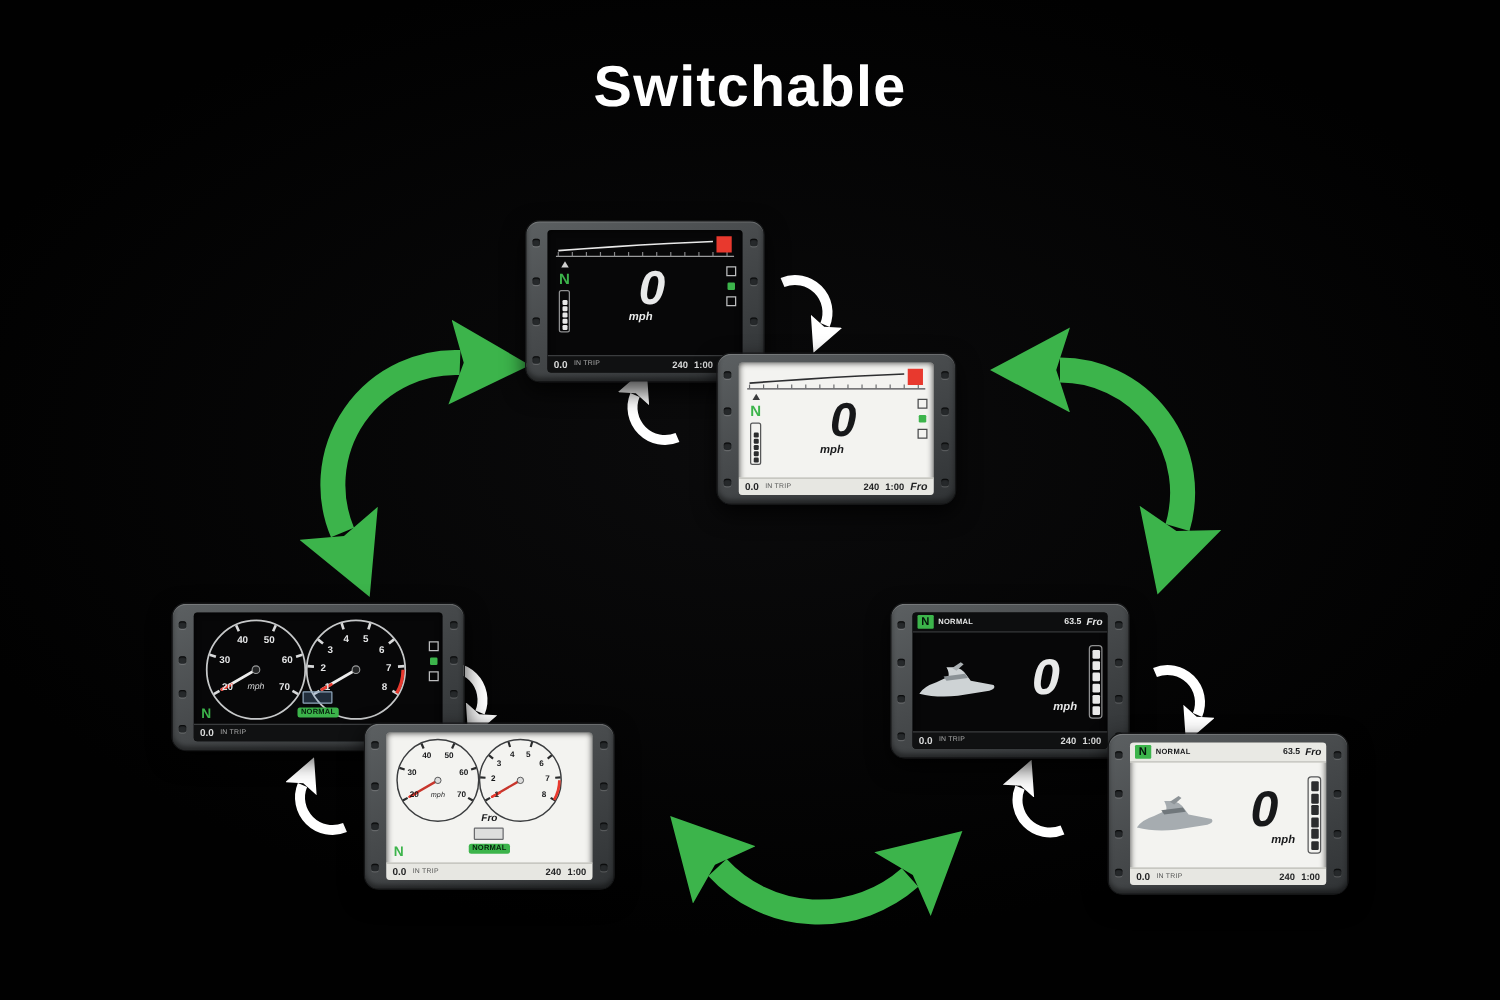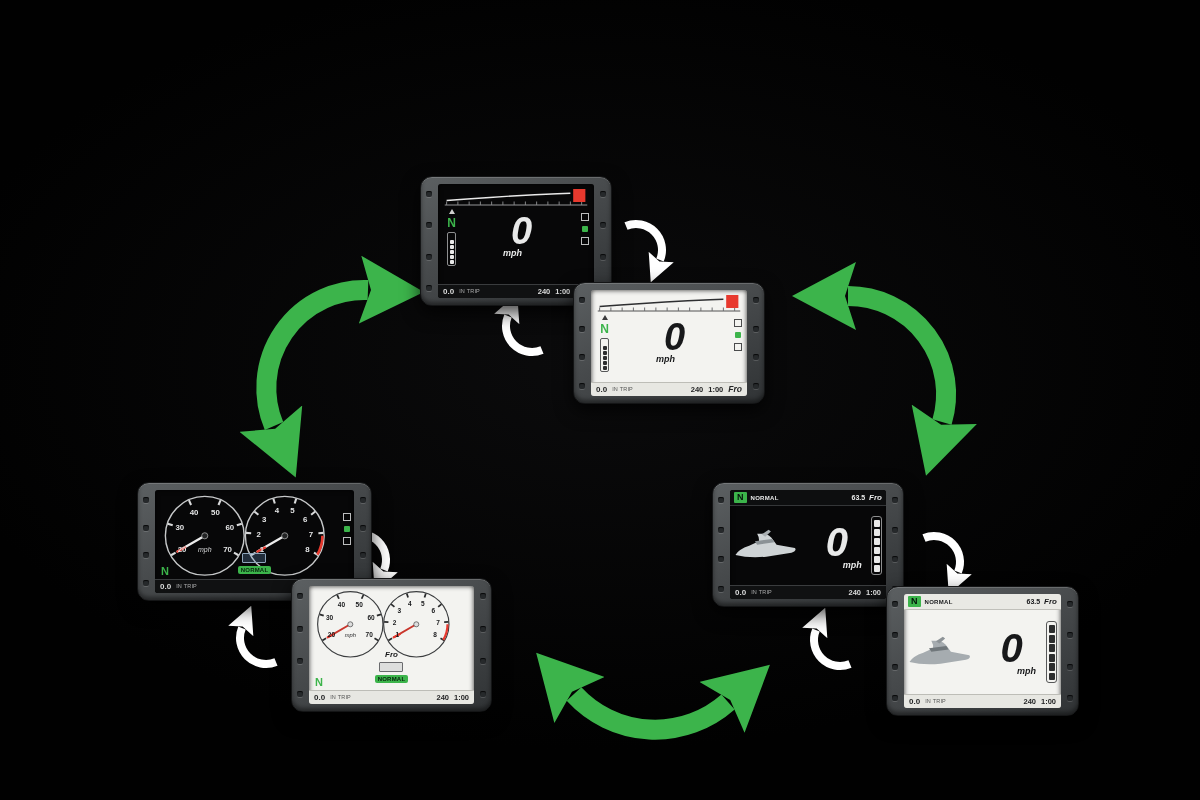--- a/index.html
+++ b/index.html
@@ -127,20 +127,21 @@
     <defs>
       <marker id="ah-g" markerWidth="3.2" markerHeight="3.4" refX="0.4" refY="1.7" orient="auto-start-reverse">
         <path d="M0 0 L3.2 1.7 L0 3.4 L0.55 1.7 Z" fill="#3cb44b"></path>
       </marker>
       <marker id="ah-w" markerWidth="3.4" markerHeight="3.4" refX="0.4" refY="1.7" orient="auto-start-reverse">
         <path d="M0 0 L3.4 1.7 L0 3.4 L0.6 1.7 Z" fill="#ffffff"></path>
       </marker>
     </defs>
   </svg>
 
+  <h1 class="title">Switchable</h1>
 
   <svg class="cycle-arrow" style="left:240px;top:268px" width="150" height="175">
     <path d="M128 22 A98 98 0 0 0 34 158" marker-start="url(#ah-g)" marker-end="url(#ah-g)"></path>
   </svg>
   <svg class="cycle-arrow" style="left:826px;top:270px" width="150" height="160">
     <path d="M22 26 A98 98 0 0 1 116 152" marker-start="url(#ah-g)" marker-end="url(#ah-g)"></path>
   </svg>
   <svg class="cycle-arrow" style="left:556px;top:668px" width="190" height="90">
     <path d="M18 26 A110 110 0 0 0 172 34" marker-start="url(#ah-g)" marker-end="url(#ah-g)"></path>
   </svg>

